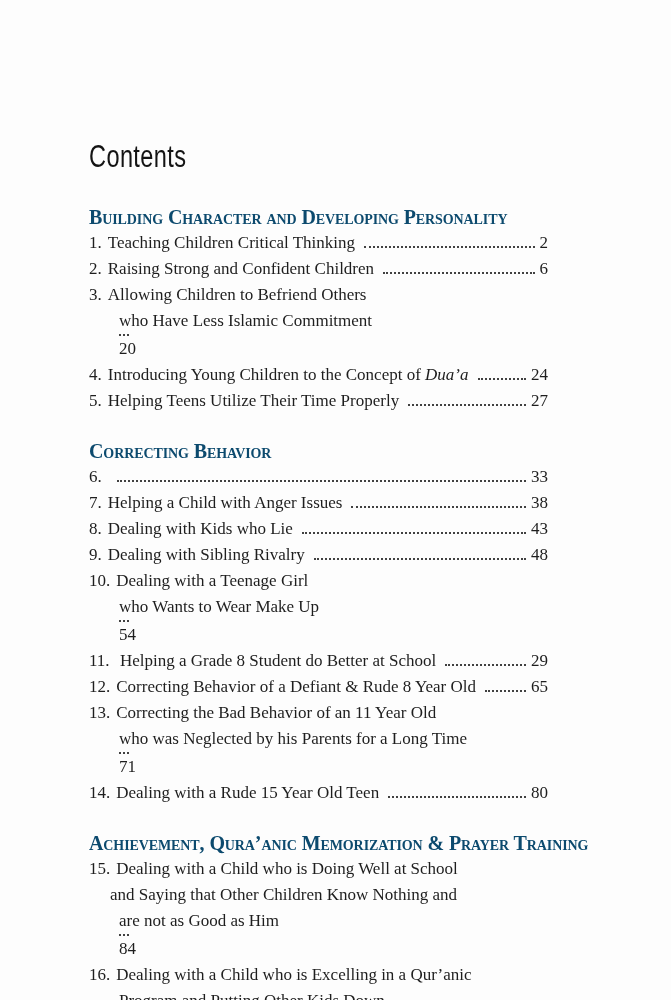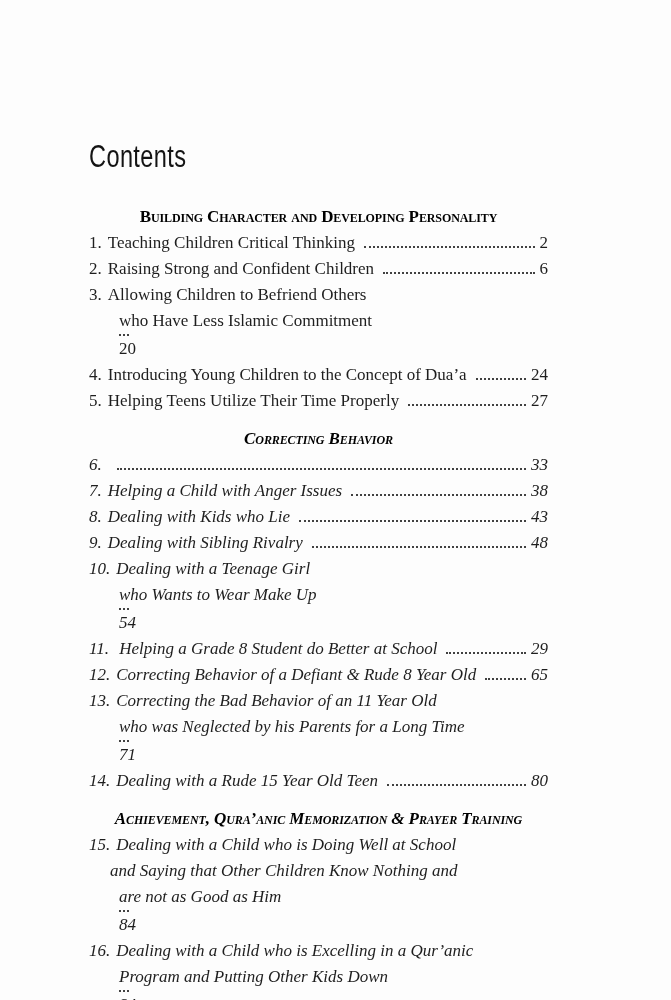--- a/index.html
+++ b/index.html
@@ -27,53 +27,52 @@
     font-size: 31px;
     line-height: 36px;
     margin: 0 0 29px 0;
     letter-spacing: 0.5px;
     transform: scaleX(0.76);
     transform-origin: left center;
     color: #141414;
     white-space: nowrap;
   }
   .section + .section {
-    margin-top: 12px;
-    font-style: italic;
+    margin-top: 24px;
   }
   .sec-head {
     margin: 0;
-    font-size: 17px;
+    font-size: 20px;
     font-weight: bold;
     font-variant: small-caps;
     letter-spacing: -0.1px;
     line-height: 26px;
     white-space: nowrap;
-    color: #000000;
-    text-align: center;
+    color: #0c4a6e;
   }
   .row {
     display: flex;
     align-items: baseline;
     font-size: 17px;
     line-height: 26px;
   }
   .row.cont {
     padding-left: 21px;
     flex-direction: column;
   }
   .num {
     margin-right: 6px;
     flex: 0 0 auto;
   }
   .txt {
     white-space: nowrap;
     flex: 0 0 auto;
   }
   .txt .it {
+    font-style: italic;
   }
   .leader {
     flex: 1 1 auto;
     min-width: 10px;
     border-bottom: 2px dotted var(--dots, #414141);
     margin: 0 5px 0 9px;
   }
   .pg {
     flex: 0 0 auto;
   }

